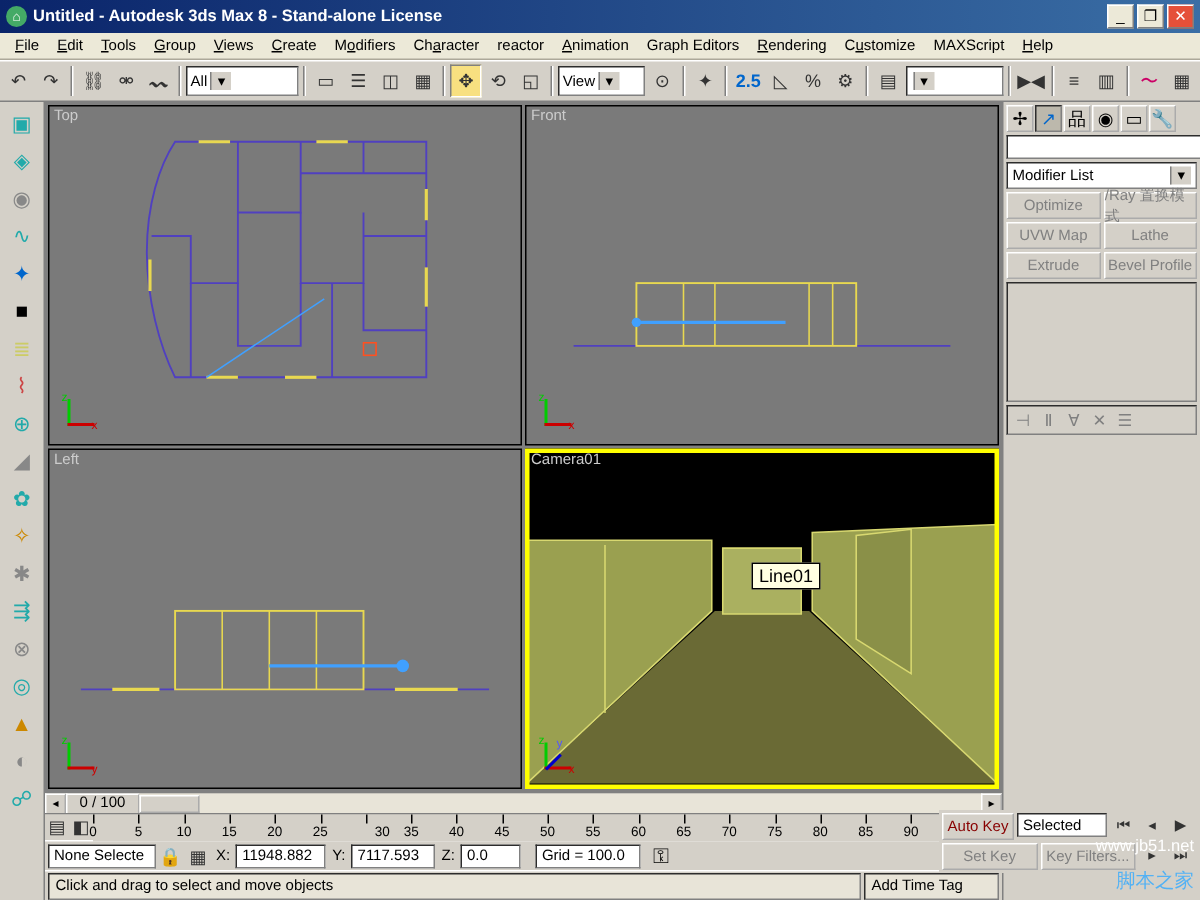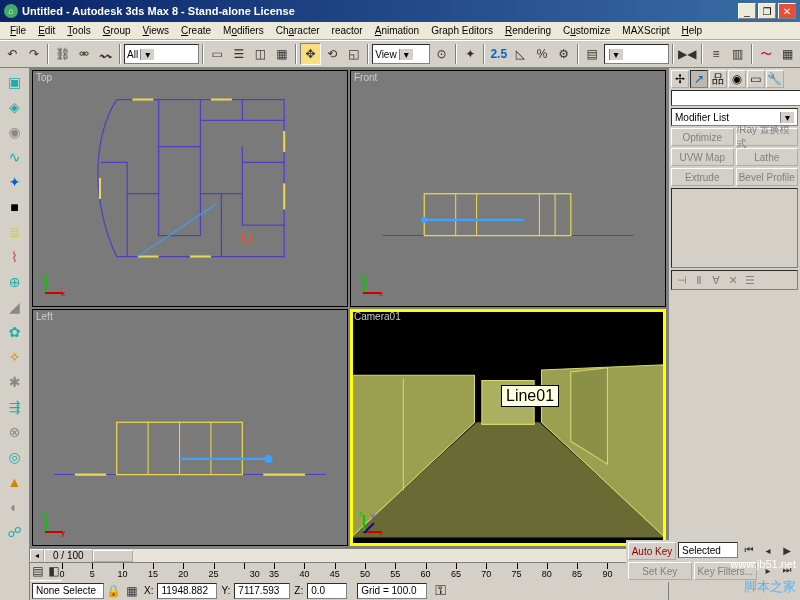--- a/index.html
+++ b/index.html
@@ -59,21 +59,21 @@
   .modstack{height:80px;background:#d4d0c8;border:1px inset #808080;}
   .modicons{display:flex;gap:1px;border:1px inset #808080;padding:2px;background:#d4d0c8;}
   .modicons .ic{width:16px;height:14px;display:flex;align-items:center;justify-content:center;color:#808080;font-size:11px;}
   .bottomright{position:absolute;right:2px;bottom:18px;display:flex;flex-direction:column;gap:2px;background:#d4d0c8;padding:2px;}
   .brcombo{display:flex;gap:2px;}
   .brcombo .field{background:#fff;border:1px inset #808080;height:16px;padding:0 3px;font-size:10px;display:flex;align-items:center;width:60px;}
   .playbtns{display:flex;gap:1px;}
   .playbtns .tbtn{width:18px;height:16px;font-size:10px;}
   .watermark{position:absolute;right:4px;bottom:4px;color:#3af;font-size:13px;pointer-events:none;opacity:.8;}
   .wm2{position:absolute;right:4px;bottom:30px;color:#fff;font-size:11px;pointer-events:none;}
-  .tooltip{position:absolute;background:#ffffe1;border:1px solid #000;padding:1px 4px;font-size:16px;z-index:20;text-align:right;}
+  .tooltip{position:absolute;background:#ffffe1;border:1px solid #000;padding:1px 4px;font-size:12px;z-index:20;text-align:right;}
   .camview{background:#000;}
 </style>
 </head>
 <body>
 
 <div class="titlebar">
   <span class="icon">⌂</span>
   <span class="title">Untitled - Autodesk 3ds Max 8  - Stand-alone License</span>
   <div class="winbtn">_</div>
   <div class="winbtn">❐</div>
@@ -333,20 +333,24 @@
       <span class="lbl">X:</span>
       <div class="field" style="width:60px">11948.882</div>
       <span class="lbl">Y:</span>
       <div class="field" style="width:56px">7117.593</div>
       <span class="lbl">Z:</span>
       <div class="field" style="width:40px">0.0</div>
       <div class="field" style="width:70px;margin-left:8px">Grid = 100.0</div>
       <div style="margin-left:6px;font-size:14px">⚿</div>
       <div style="flex:1"></div>
     </div>
+    <div class="statusrow">
+      <div class="statusrow2" style="flex:1">Click and drag to select and move objects</div>
+      <div class="statusrow2" style="width:90px">Add Time Tag</div>
+    </div>
   </div>
 
   <div class="rightpanel">
     <div class="tabrow">
       <div class="rtab">✢</div>
       <div class="rtab active" style="color:#06c">↗</div>
       <div class="rtab">品</div>
       <div class="rtab">◉</div>
       <div class="rtab">▭</div>
       <div class="rtab">🔧</div>

